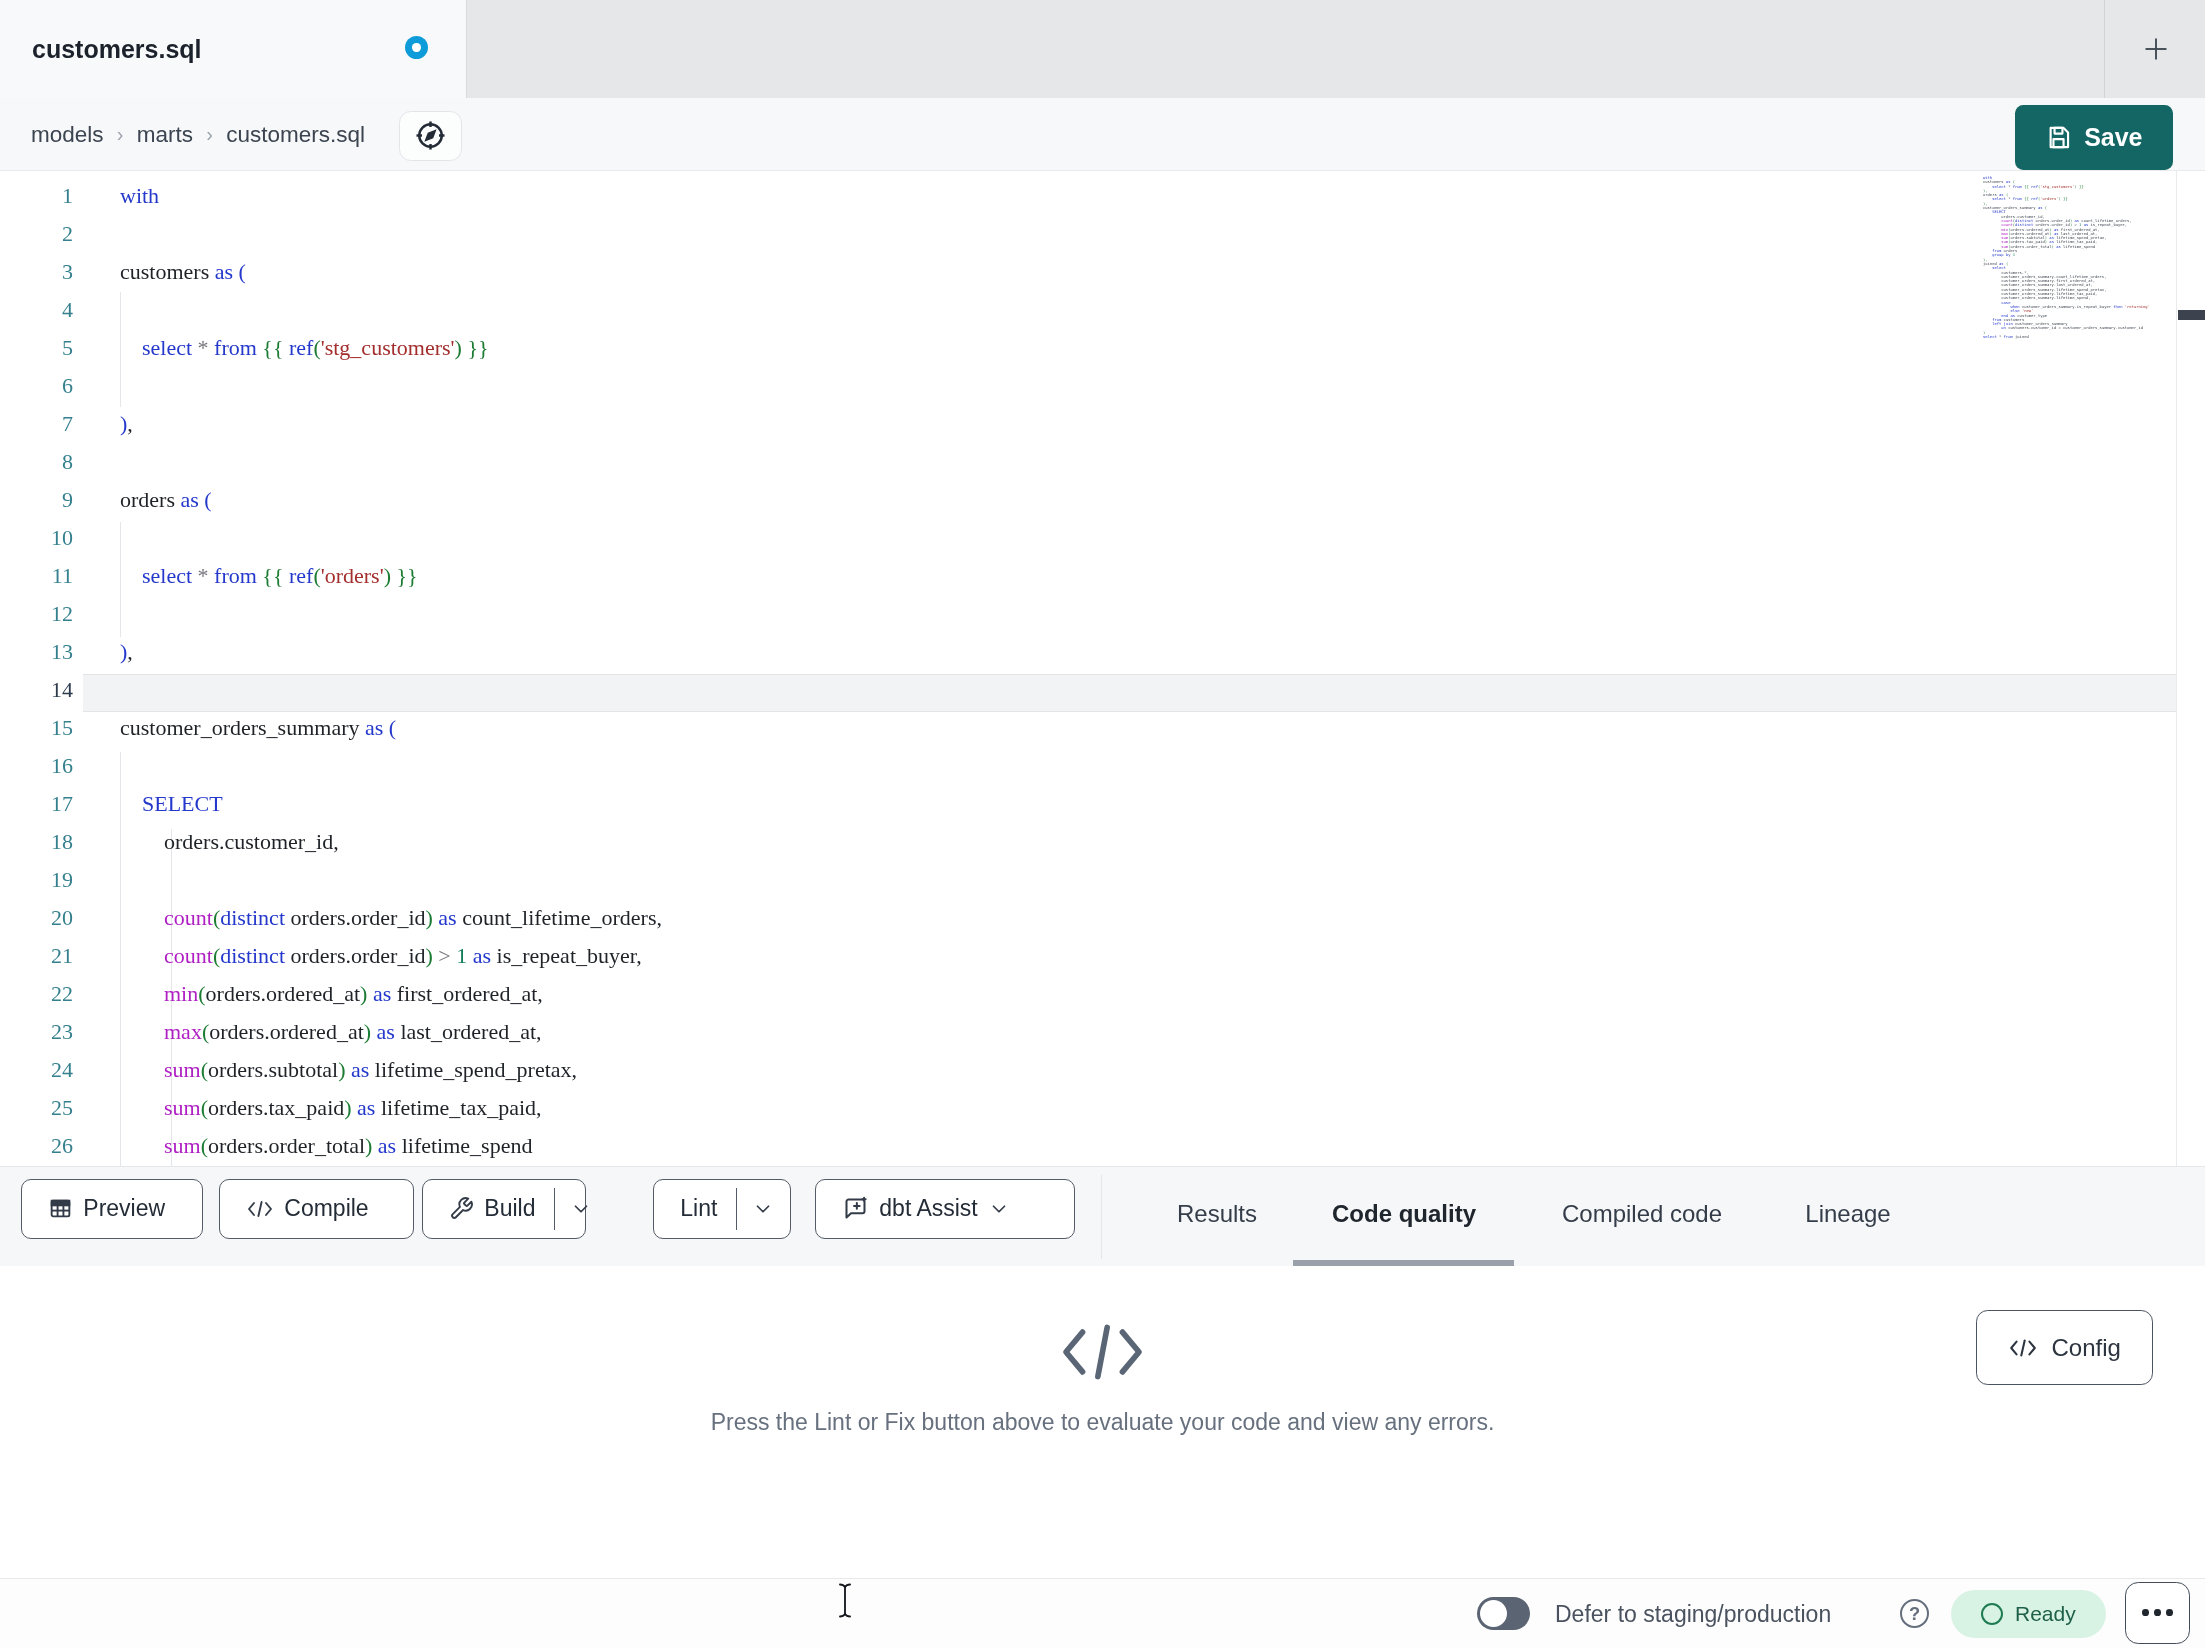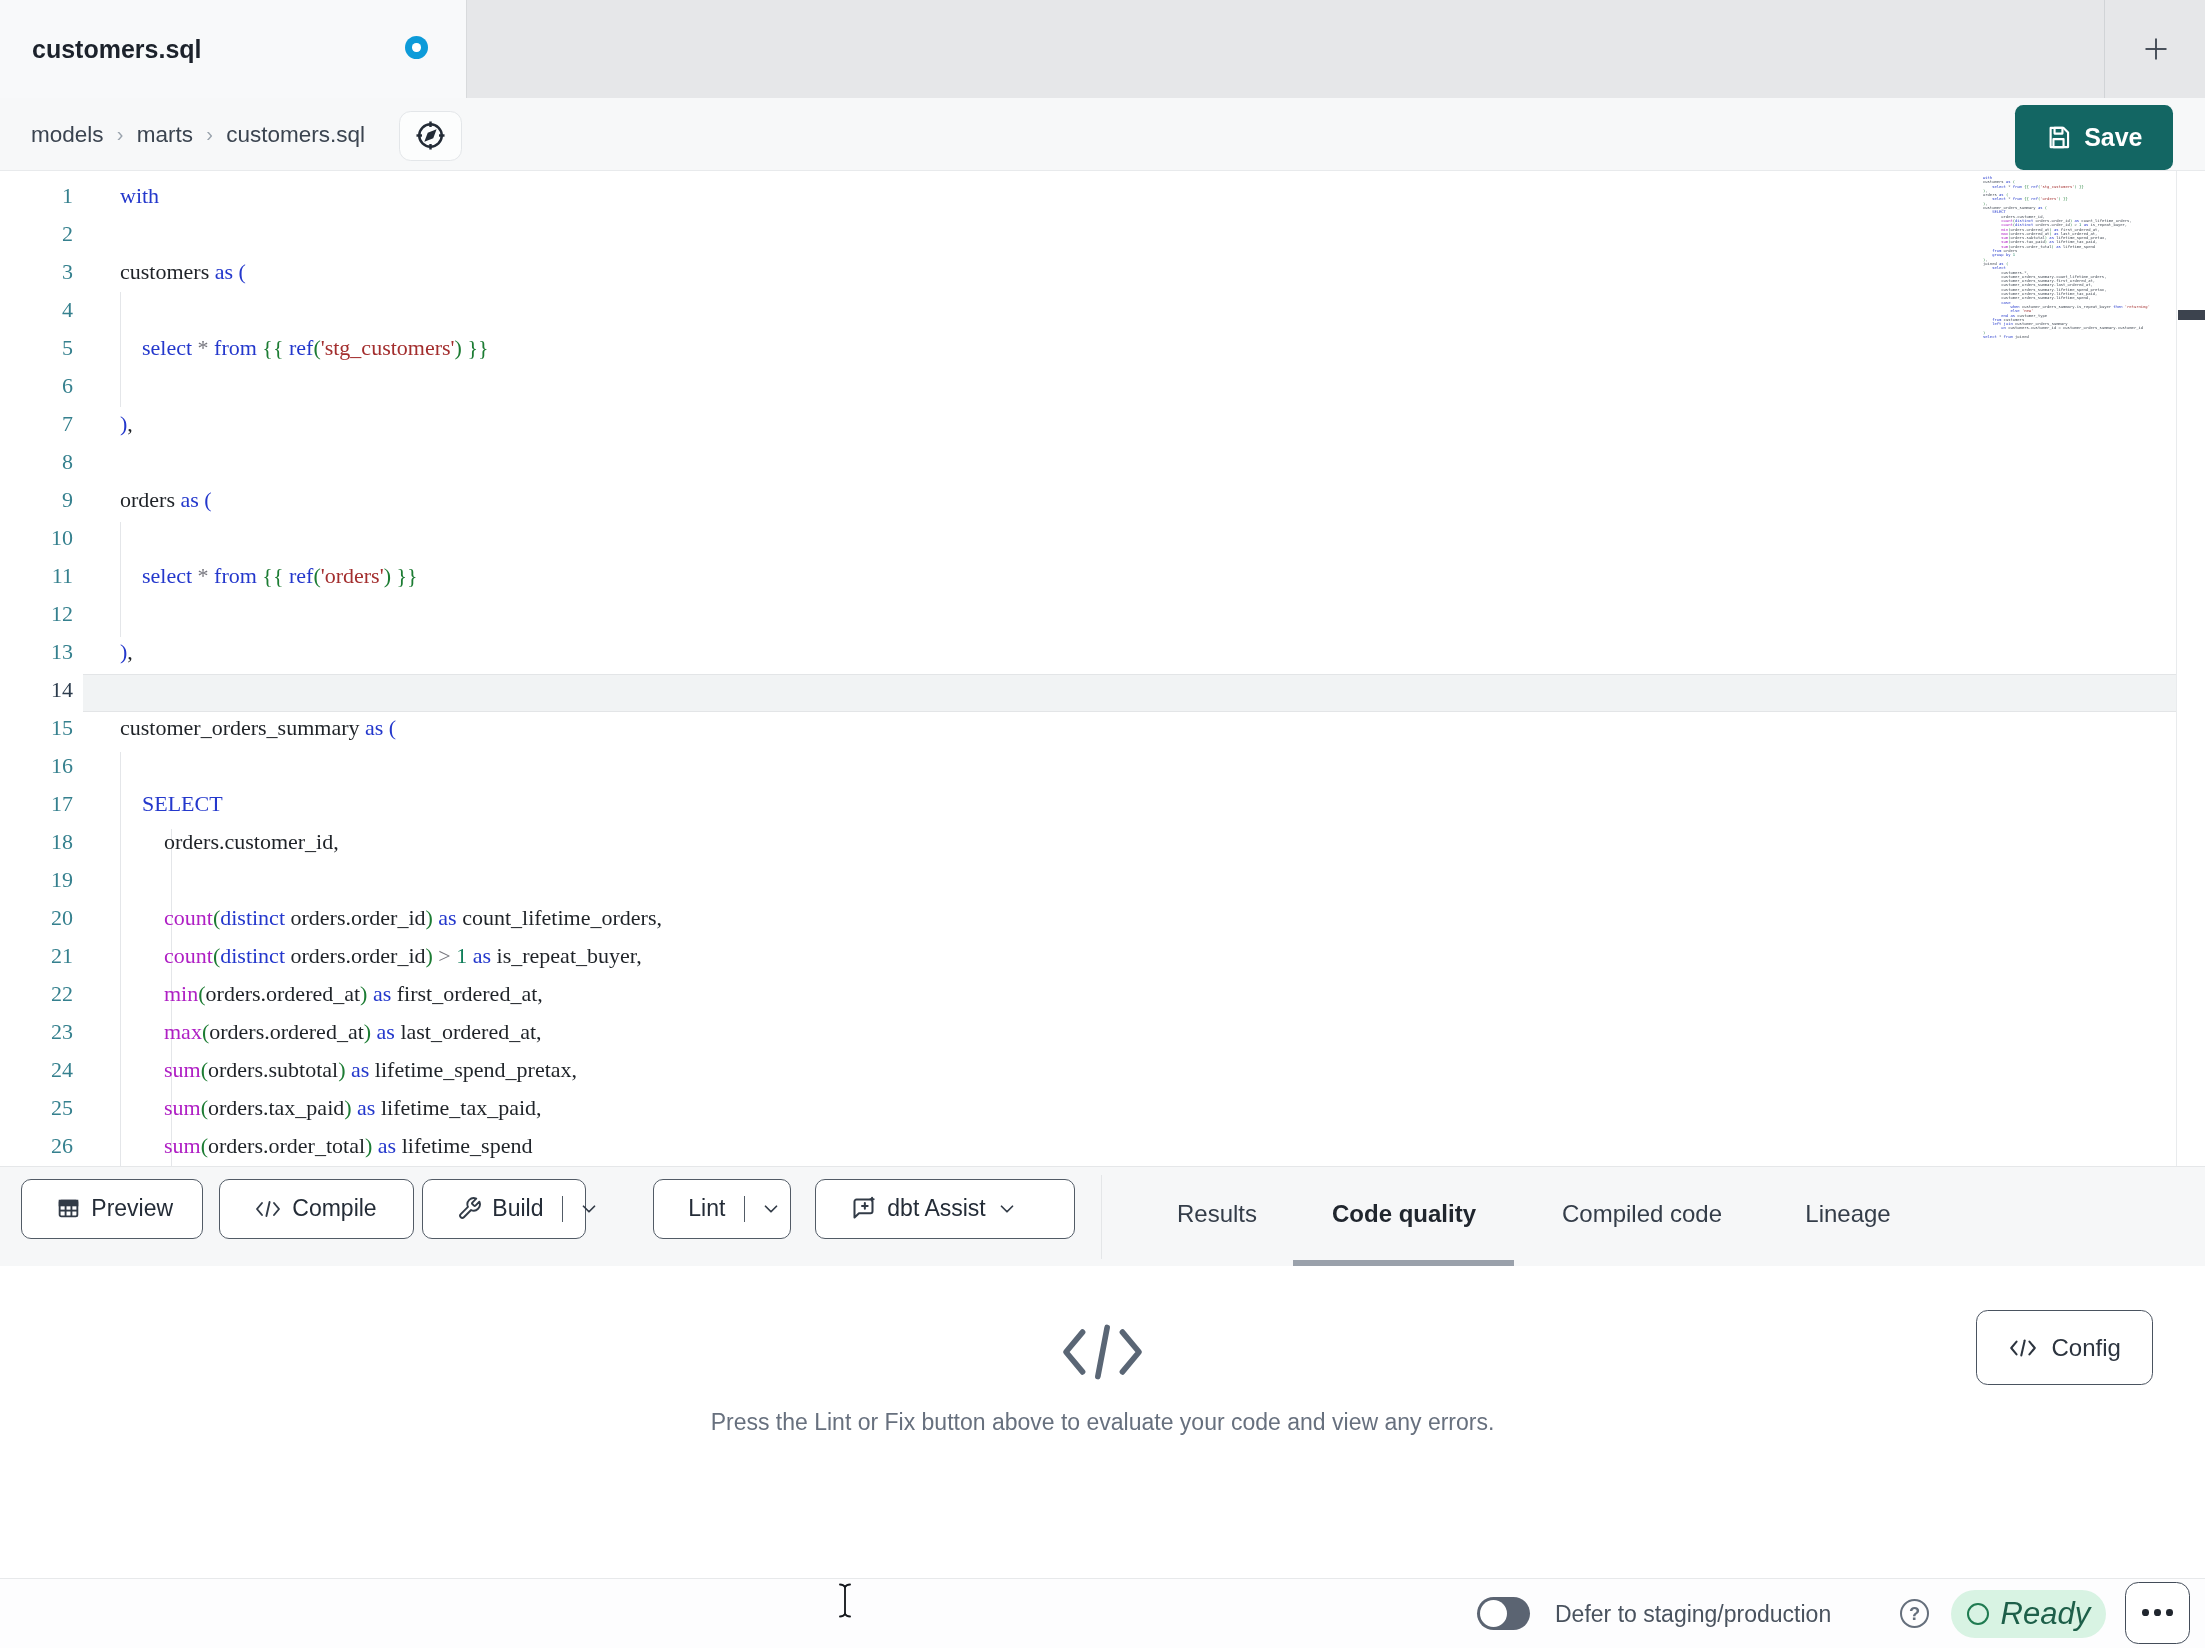--- a/index.html
+++ b/index.html
@@ -39,21 +39,21 @@
   .guide{position:absolute;width:0.8px;background:#e4e6e9;z-index:1;}
   .g1{left:120px;top:121px;height:115px;}
   .g2{left:120px;top:351px;height:115px;}
   .g3{left:120px;top:581px;height:414px;}
   .g4{left:171px;top:658px;height:337px;}
   .minimap{position:absolute;left:1983px;top:5px;width:193px;height:208px;overflow:hidden;font-family:"DejaVu Sans Mono",monospace;font-size:3.8px;line-height:4.3px;white-space:pre;color:#3e4650;cursor:pointer;}
   .scroll-divider{position:absolute;left:2176px;top:0;width:0.8px;height:995px;background:#e9ebed;}
   .scroll-thumb{position:absolute;left:2178px;top:139px;width:27.5px;height:10px;background:#3c434e;cursor:pointer;}
   
   .toolbar{position:absolute;left:0;top:1166px;width:2205px;height:101px;background:#f6f7f8;border-top:0.8px solid #e5e7e9;border-bottom:0.8px solid #e5e7e9;}
-  .tbtn{position:absolute;top:11.7px;height:60px;border-radius:10px;border:1.7px solid #525b66;background:#fff;display:flex;align-items:center;color:#242c37;font-size:23px;font-family:"Liberation Sans",sans-serif;cursor:pointer;padding:16px;}
+  .tbtn{position:absolute;top:11.7px;height:60px;border-radius:10px;border:1.7px solid #525b66;background:#fff;display:flex;align-items:center;color:#242c37;font-size:23px;font-family:"Liberation Sans",sans-serif;cursor:pointer;padding:8px;}
   .tbtn .seg{display:flex;align-items:center;justify-content:center;gap:10px;height:100%;padding:0 18.3px;}
   .tbtn .split{border-left:1.7px solid #525b66;padding:0 15px;}
   .tb-divider{position:absolute;left:1101px;top:8.3px;width:0.8px;height:84px;background:#e4e6e8;}
   .rtab{position:absolute;top:0;height:94px;display:flex;align-items:center;background:none;border:none;font-size:24px;color:#343d49;font-family:"Liberation Sans",sans-serif;cursor:pointer;transform:translateX(-50%);}
   .rtab.active{color:#20262e;font-weight:600;}
   .tab-underline{position:absolute;left:1293px;top:93px;width:221px;height:6.7px;background:#9aa1ab;}
   
   .panel{position:absolute;left:0;top:1266px;width:2205px;height:312px;background:#fff;}
   .empty{position:absolute;left:0;top:0;width:2205px;text-align:center;}
   .empty-icon{margin-top:52px;}
@@ -61,21 +61,21 @@
   .empty-sub{margin-top:20px;font-size:23px;color:#67707e;}
   .config-btn{position:absolute;left:1976px;top:44px;width:177px;height:75px;border-radius:11.7px;border:1.7px solid #4a5360;background:#fff;display:flex;align-items:center;justify-content:center;gap:13.3px;font-size:24px;color:#2c343f;font-family:"Liberation Sans",sans-serif;cursor:pointer;}
   
   .statusbar{position:absolute;left:0;top:1578px;width:2205px;height:79px;background:#fdfdfe;border-top:1.7px solid #e7e9eb;}
   .toggle{position:absolute;left:1477px;top:17.5px;width:53px;height:33px;border-radius:16.7px;background:#5b6472;cursor:pointer;}
   .toggle .knob{position:absolute;left:3.3px;top:3.3px;width:27px;height:27px;border-radius:50%;background:#fff;}
   .defer-label{position:absolute;left:1555px;top:0;height:70px;display:flex;align-items:center;font-size:23px;color:#49525e;}
   .help-icon{position:absolute;left:1900px;top:20px;width:29px;height:29px;border-radius:50%;border:2.1px solid #656f7c;color:#656f7c;font-size:18.3px;font-weight:700;display:flex;align-items:center;justify-content:center;cursor:pointer;}
   .ready-badge{position:absolute;left:1951px;top:11px;width:155px;height:48px;border-radius:24px;background:#d8f3e3;display:flex;align-items:center;justify-content:center;gap:11.7px;cursor:pointer;}
   .ready-ring{width:22px;height:22px;border-radius:50%;border:2.5px solid #1f7b51;}
-  .ready-text{font-size:31px;color:#1d5f49;font-style:italic;}
+  .ready-text{font-size:21px;color:#1d5f49;}
   .more-btn{position:absolute;left:2125px;top:2.5px;width:65px;height:62px;border-radius:13.3px;border:1.7px solid #434c59;background:#fff;display:flex;align-items:center;justify-content:center;gap:5px;cursor:pointer;}
   .more-btn i{display:block;width:6.7px;height:6.7px;border-radius:50%;background:#20262e;}
   .ibeam{position:absolute;left:834px;top:1582px;z-index:9;}
 </style>
 </head>
 <body>
 
 <div class="tabbar">
   <div class="tab-active">
     <div class="tab-title">customers.sql</div>

